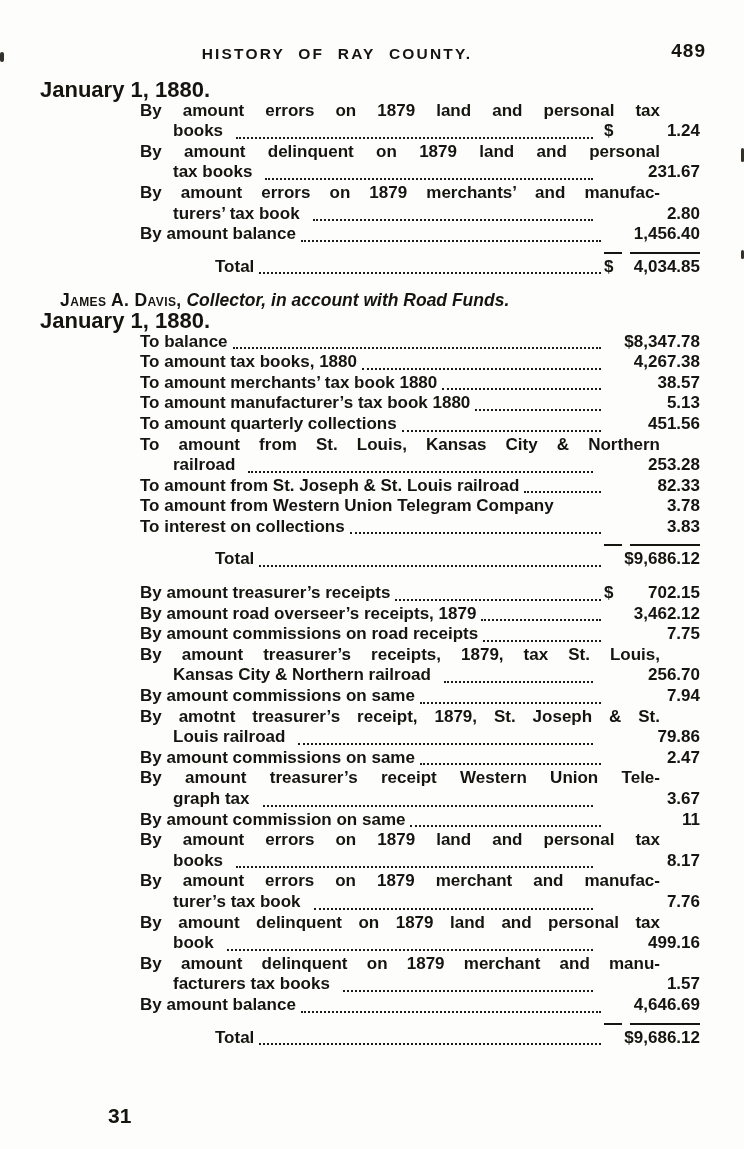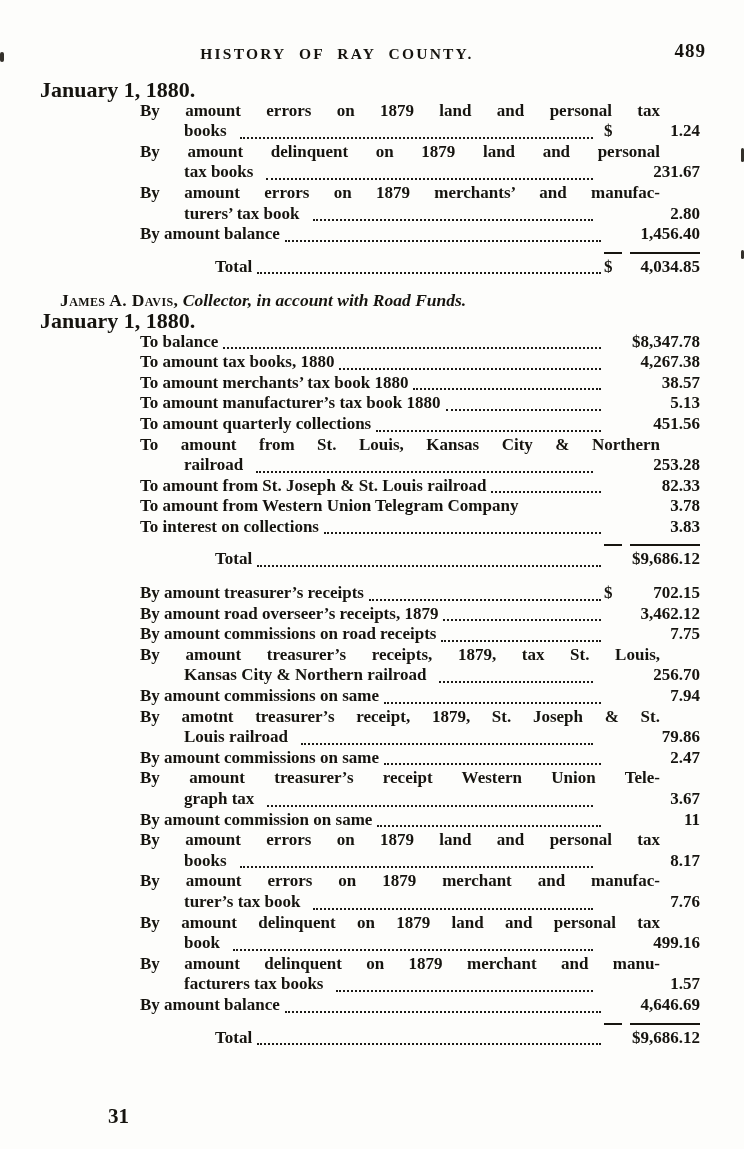--- a/index.html
+++ b/index.html
@@ -5,21 +5,21 @@
   html, body { margin: 0; padding: 0; background: #e8e6e0; }
   .page {
     position: relative;
     width: 744px;
     height: 1149px;
     box-sizing: border-box;
     margin: 0 auto;
     padding: 44px 44px 0 40px;
     background: #fdfdfb;
     color: #16140f;
-    font-family: Liberation Serif, serif;
+    font-family: Liberation Sans, sans-serif;
     font-weight: 700;
     font-size: 17px;
     line-height: 20.6px;
     overflow: hidden;
   }
   .header { position: relative; height: 21px; margin-bottom: 15px; }
   .header-title {
     position: absolute; left: 0; right: 66px; top: 0;
     text-align: center;
     font-size: 15.5px;
@@ -29,21 +29,21 @@
   .page-number { position: absolute; right: -6px; top: -3px; font-size: 19px; letter-spacing: 1px; }
   .section { margin-top: 0; }
   .section + .section { margin-top: 13px; }
   .date-line { font-size: 22px; }
   .account-heading { font-size: 17.5px; text-indent: 20px; }
   .heading-name { font-variant: small-caps; letter-spacing: 0.4px; }
   .heading-rest { font-style: italic; }
   .ledger { margin-left: 100px; }
   .entry { margin: 0; }
   .wrap-line { width: 520px; text-align: justify; text-align-last: justify; }
-  .cont-indent { margin-left: 44px; gap: 8px; }
+  .cont-indent { margin-left: 33px; gap: 8px; }
   .amount-line { display: flex; align-items: baseline; }
   .line-text { flex: none; white-space: nowrap; }
   .leader {
     flex: 1 1 auto;
     min-width: 10px;
     border-bottom: 2.6px dotted #1c1a17;
     margin: 0 3px 3px 5px;
     align-self: stretch;
   }
   .leader.blank { border-bottom: none; }

